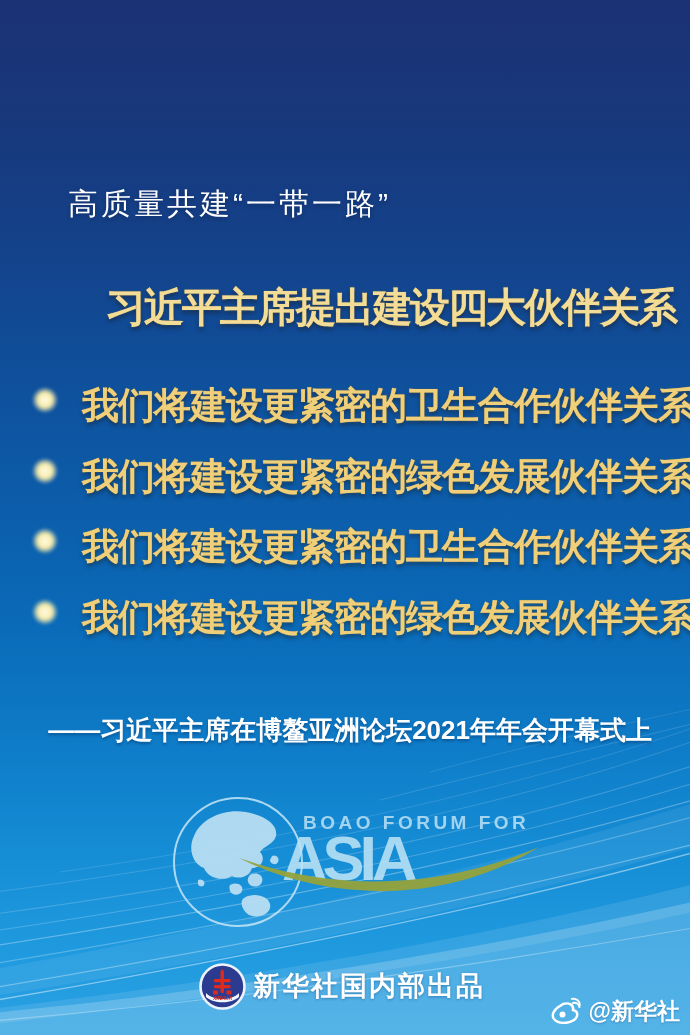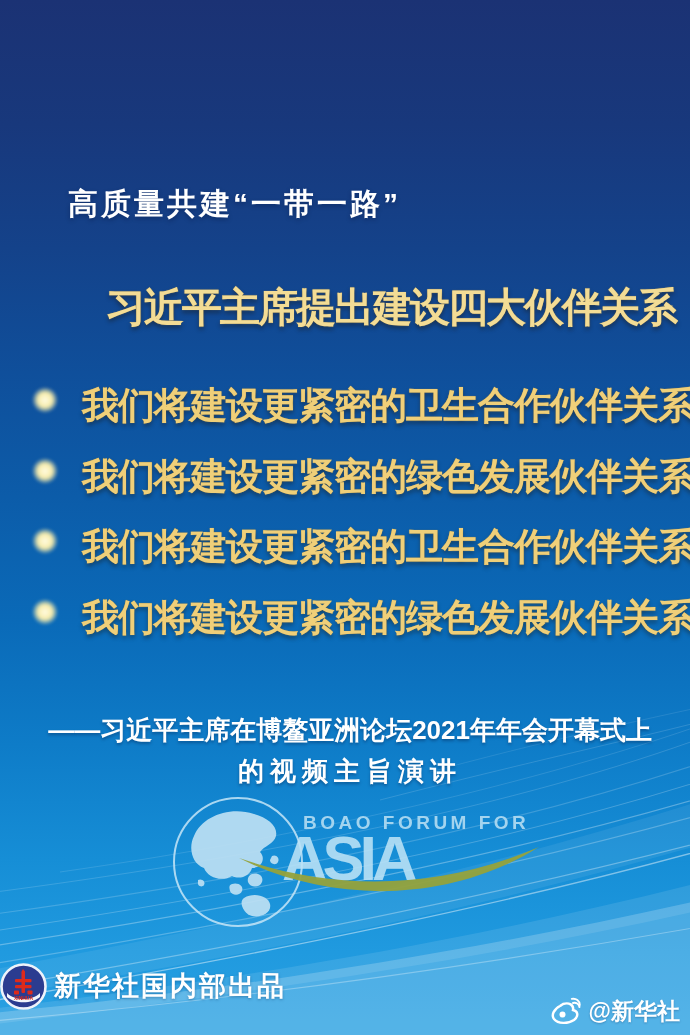--- a/index.html
+++ b/index.html
@@ -12,21 +12,21 @@
       #1B3274 0%, #18387C 12%, #14428A 24%, #0F4F9B 36%,
       #0C5CA9 48%, #0A6AB8 60%, #0E7CC8 72%, #168ED6 83%,
       #209ADF 92%, #2AA1E2 100%);
   }
   .abs{position:absolute;}
   
   #waves{position:absolute;left:0;top:0;width:690px;height:1035px;}
   
   .kicker{
     left:68px;top:184px;
-    color:#FFFFFF;font-weight:bold;font-size:30px;letter-spacing:3px;
+    color:#FFFFFF;font-weight:normal;font-size:30px;letter-spacing:3px;
     white-space:nowrap;
     text-shadow:0 2px 4px rgba(0,15,50,.35);
   }
   
   .title{
     left:63px;top:280px;
     font-family:"Liberation Serif","DejaVu Serif",serif;
     font-weight:bold;font-size:40px;letter-spacing:-2px;
     color:#F3DC95;white-space:nowrap;
     text-shadow:0 3px 4px rgba(25,15,0,.40), 0 0 1px #C9A351;
@@ -42,42 +42,42 @@
   }
   .dot{
     left:32px;width:26px;height:26px;border-radius:50%;
     background:radial-gradient(circle,#FFFBE2 0%,#F7ECAC 38%,rgba(247,236,172,0) 72%);
     filter:blur(1.5px);
   }
   
   .attribution{
     right:38px;top:710px;
     color:#FFFFFF;font-weight:bold;font-size:26px;
-    text-align:center;line-height:41px;white-space:nowrap;
+    text-align:left;line-height:41px;white-space:nowrap;
     text-shadow:0 2px 3px rgba(0,20,60,.35);
   }
   .attribution .line2{letter-spacing:6px;}
   
   #boao{left:160px;top:786px;width:420px;height:150px;}
   #globe{position:absolute;left:8px;top:6px;}
   .boao-line1{
     position:absolute;left:143px;top:26px;
     color:rgba(171,216,240,.95);font-size:19px;font-weight:bold;letter-spacing:3.5px;
     white-space:nowrap;
   }
   .boao-line2{
     position:absolute;left:122px;top:26px;
     color:rgba(188,226,246,.88);font-size:63px;font-weight:bold;letter-spacing:-5px;
     line-height:92px;white-space:nowrap;
   }
   #swoosh{position:absolute;left:75px;top:48px;}
   
   #footer{
     left:0;top:960px;width:684px;height:52px;
-    display:flex;align-items:center;gap:7px;
+    display:flex;align-items:center;justify-content:center;gap:7px;
   }
   .producer{
     color:#FFFFFF;font-size:27px;font-weight:bold;letter-spacing:2px;
     text-shadow:0 1px 3px rgba(0,40,90,.35);white-space:nowrap;
   }
   
   #watermark{
     right:10px;top:996px;height:34px;
     display:flex;gap:6px;
   }
@@ -119,21 +119,20 @@
   <div class="abs bullet-text" style="top:452px;">我们将建设更紧密的绿色发展伙伴关系</div>
 
   <div class="abs dot" style="top:528px;"></div>
   <div class="abs bullet-text" style="top:522px;">我们将建设更紧密的卫生合作伙伴关系</div>
 
   <div class="abs dot" style="top:599px;"></div>
   <div class="abs bullet-text" style="top:593px;">我们将建设更紧密的绿色发展伙伴关系</div>
 
   <div class="abs attribution">
     <div class="line1">——习近平主席在博鳌亚洲论坛2021年年会开幕式上</div>
-    <div class="line2">的视频主旨演讲</div>
   </div>
 
   <div class="abs" id="boao">
     <svg id="globe" width="140" height="140" viewBox="0 0 140 140" xmlns="http://www.w3.org/2000/svg">
       <circle cx="70" cy="70" r="64" fill="none" stroke="rgba(198,229,247,0.85)" stroke-width="2"></circle>
       <g fill="rgba(189,224,243,0.92)">
         <path d="M26,44 C34,24 62,14 86,22 C100,26 110,34 108,44 C106,52 96,54 92,60 C98,66 94,76 84,76 C82,84 72,88 64,84 C54,90 40,86 36,76 C24,72 20,56 26,44 Z"></path>
         <path d="M84,82 C90,80 96,84 94,90 C92,96 82,96 80,90 C79,86 81,83 84,82 Z"></path>
         <path d="M64,92 C70,90 76,94 74,99 C72,104 64,104 62,99 C61,95 61,93 64,92 Z"></path>
         <path d="M76,106 C86,100 100,104 102,112 C104,120 94,126 84,124 C76,122 70,110 76,106 Z"></path>

